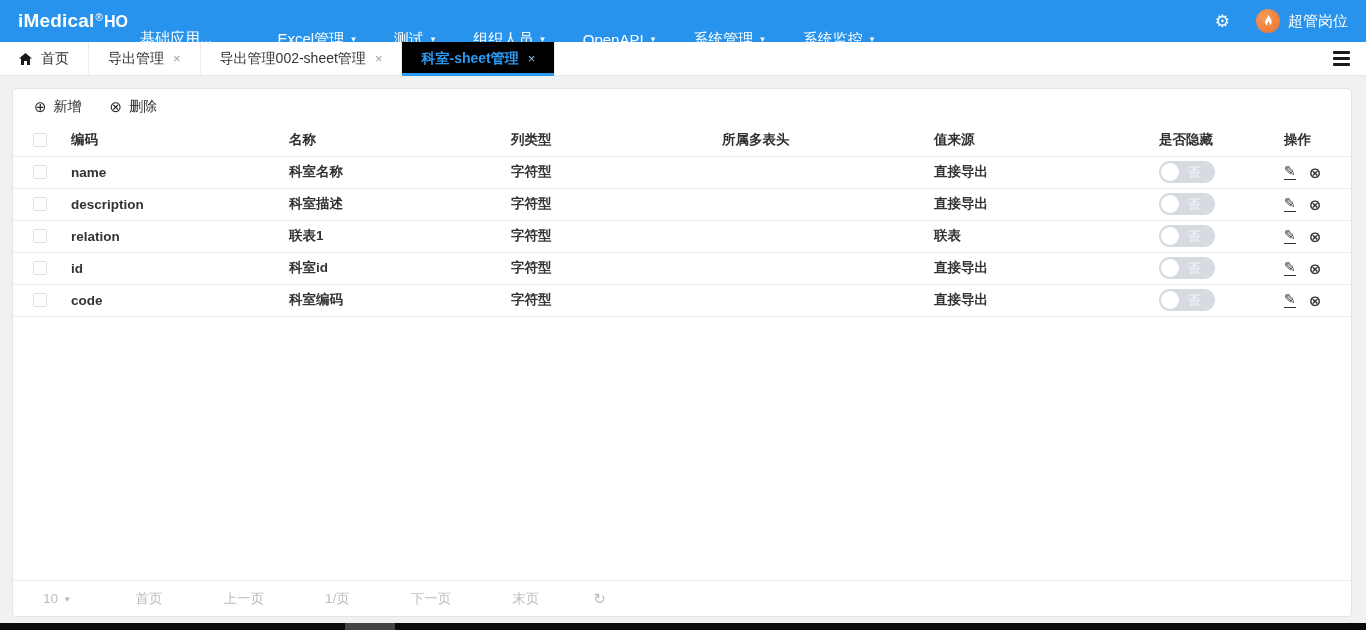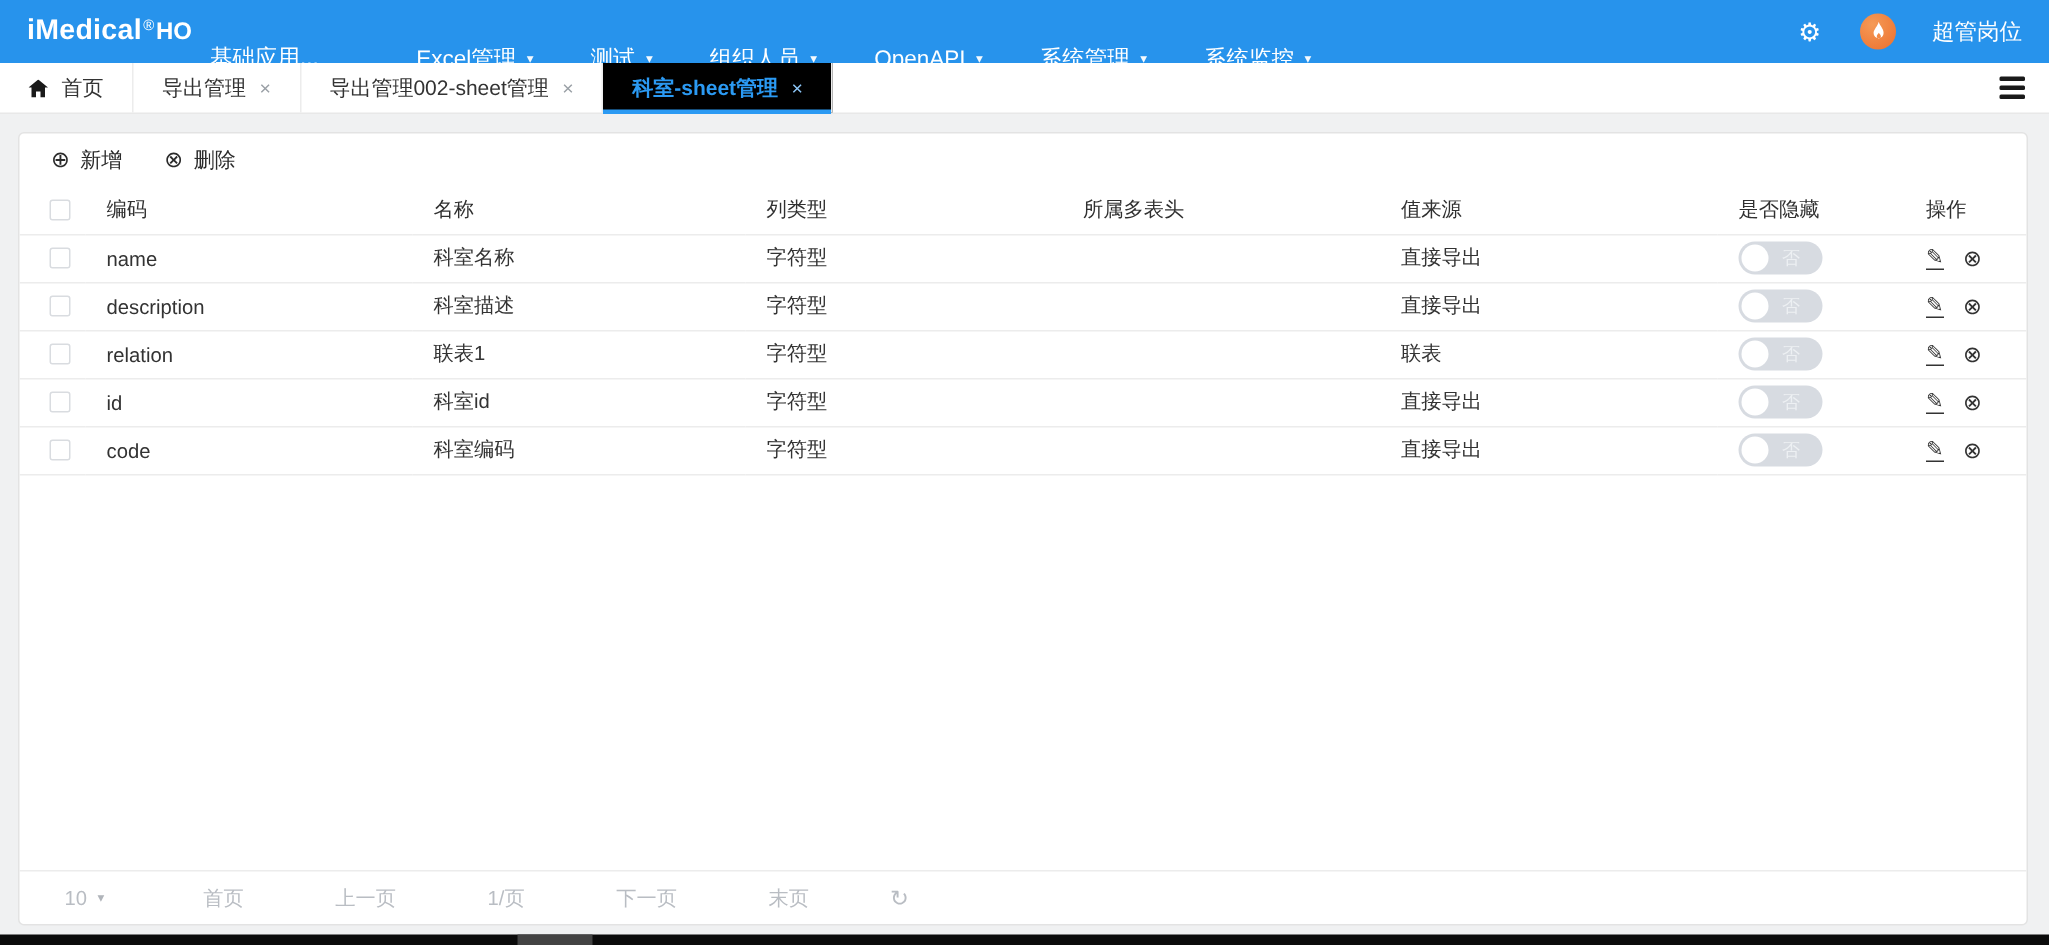--- a/index.html
+++ b/index.html
@@ -22,21 +22,21 @@
   .brand-ho { font-weight:bold; font-size:16px; }
   .app-title { font-size:15px; margin-left:12px;margin-top:34px; }
   .menu { display:flex; margin-left:46px; }
   .menu-item {
     display:flex; align-items:center; gap:7px;
     font-size:15px; padding:0 19px; height:42px; cursor:pointer;margin-top:36px;
   }
   .caret { font-size:9px; opacity:.95; }
   .header-right { margin-left:auto; display:flex; align-items:center; gap:26px; }
   .gear-btn { font-size:17px; cursor:pointer; line-height:1; }
-  .user-chip { display:flex; align-items:center; gap:24px; font-size:15px; cursor:pointer; }
+  .user-chip { display:flex; align-items:center; gap:8px; font-size:15px; cursor:pointer; }
   .avatar {
     width:24px; height:24px; border-radius:50%;
     background:radial-gradient(circle at 35% 30%, #F59A56, #EC6F2D);
     display:flex; align-items:center; justify-content:center;
   }
 
   
   .tabbar {
     height:34px; background:#fff; display:flex; align-items:stretch;
     border-bottom:1px solid #e8e8e8;
@@ -63,21 +63,21 @@
     display:flex; flex-direction:column; overflow:hidden;
   }
   .toolbar { display:flex; align-items:center; gap:28px; height:35px; padding:0 21px; flex:0 0 auto; }
   .tool-btn { display:flex; align-items:center; gap:7px; font-size:14px; color:#2b2b2b; cursor:pointer; }
   .tool-btn .tool-icon { font-size:15px; line-height:1; }
 
   table.grid { width:100%; border-collapse:collapse; table-layout:fixed; }
   .grid th, .grid td {
     height:32px; padding:0 6px 0 14px; text-align:left;
     border-bottom:1px solid #ececec; font-size:13.5px; color:#333;
-    overflow:hidden; white-space:nowrap; font-weight:normal;
+    overflow:hidden; white-space:nowrap; font-weight:bold;
   }
   .grid th { color:#303030; }
   .col-check { width:44px; }
   .col-code { width:218px; }
   .col-name { width:222px; }
   .col-type { width:211px; }
   .col-multi { width:212px; }
   .col-source { width:225px; }
   .col-hidden { width:125px; }
   .cell-check { padding-left:20px !important; }

